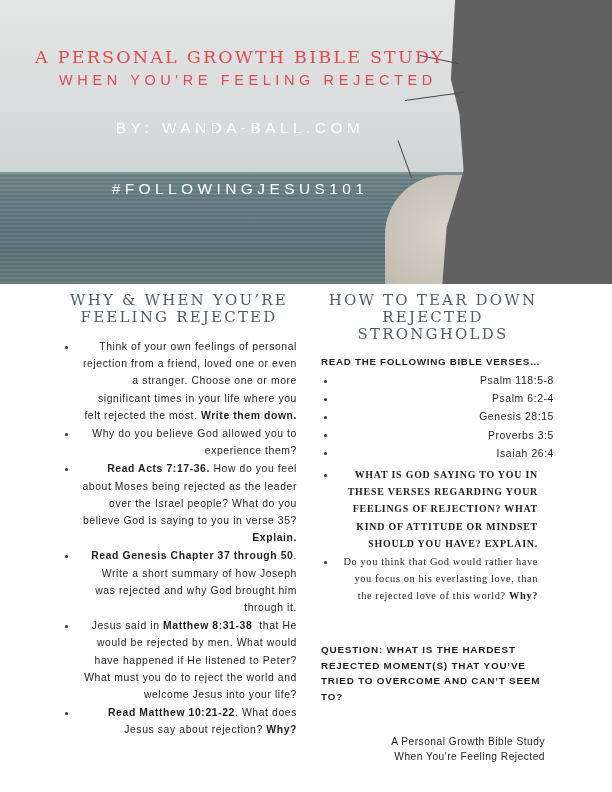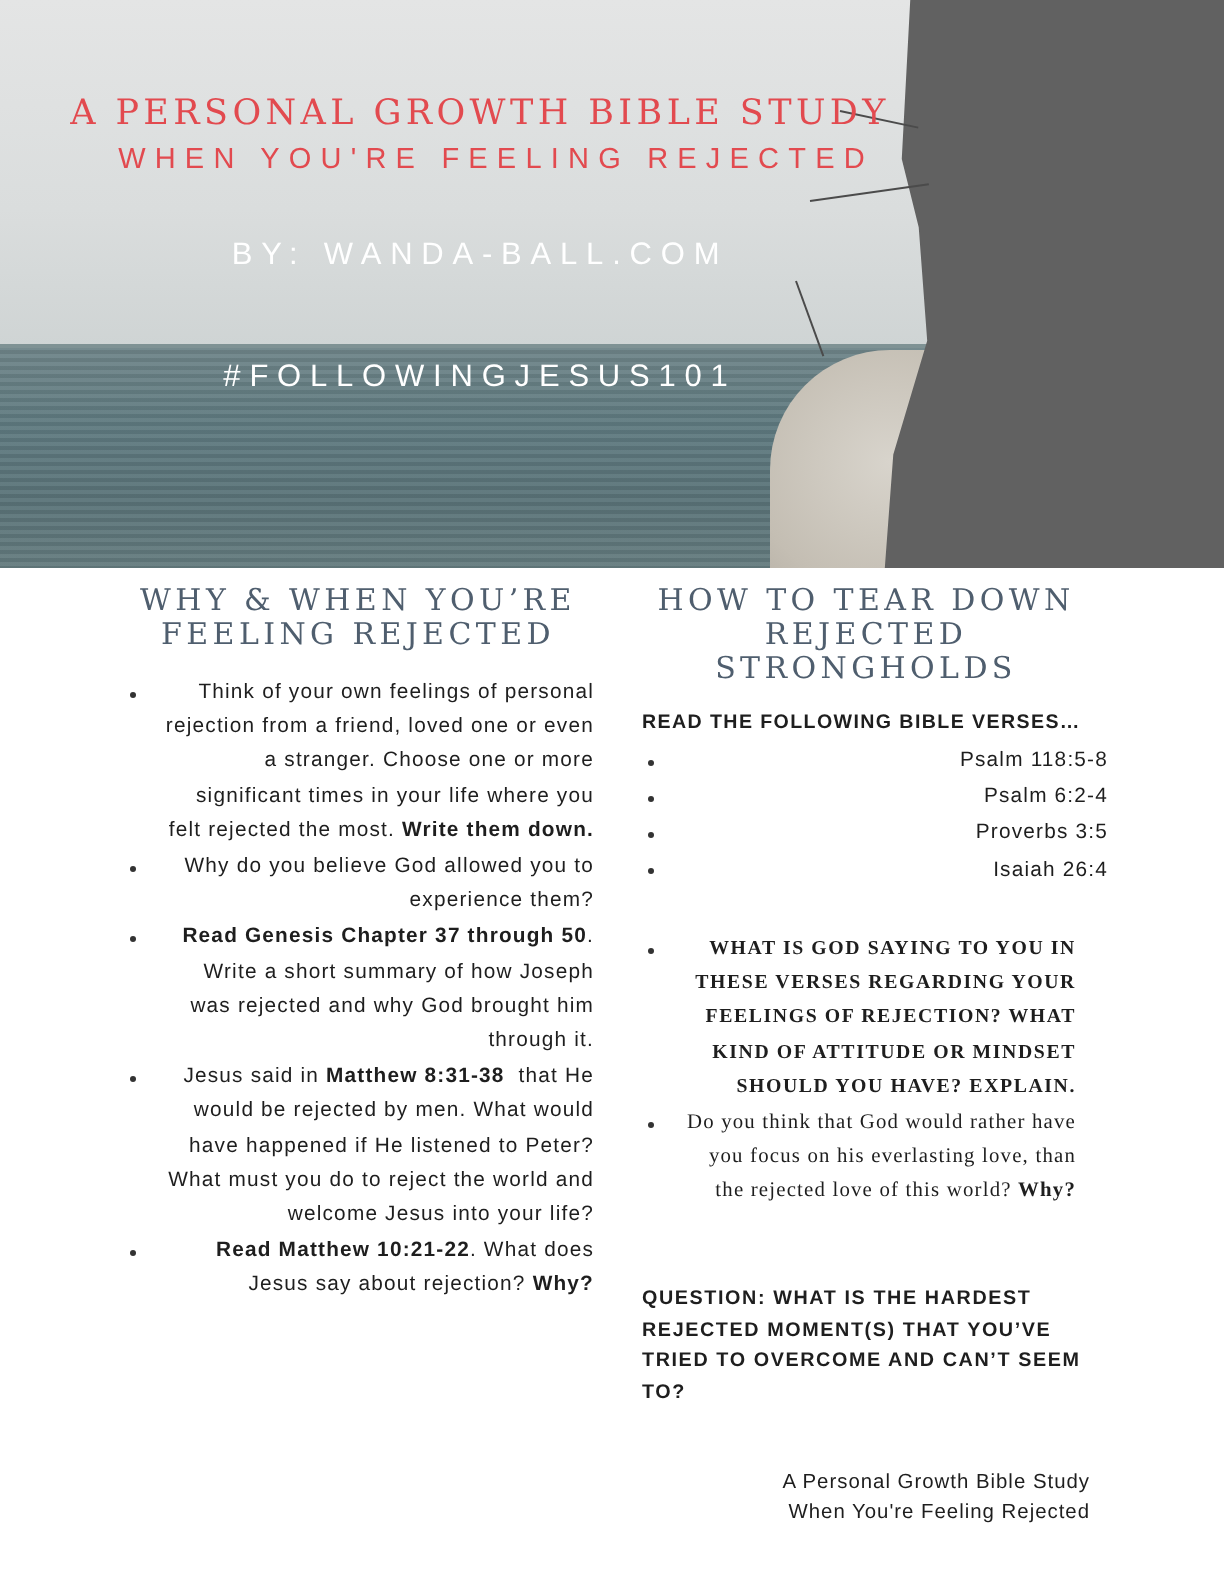--- a/index.html
+++ b/index.html
@@ -117,20 +117,23 @@
 </div>
 
 <ul class="bullets left-list">
   <li>
     <span>Think of your own feelings of personal rejection from a friend, loved one or even a stranger. Choose one or more significant times in your life where you felt rejected the most. </span><span class="b">Write them down.</span>
   </li>
   <li>
     <span>Why do you believe God allowed you to experience them?</span>
   </li>
   <li>
+    <span class="b">Read Acts 7:17-36.</span><span> How do you feel about Moses being rejected as the leader over the Israel people? What do you believe God is saying to you in verse 35? </span><span class="b">Explain.</span>
+  </li>
+  <li>
     <span class="b">Read Genesis Chapter 37 through 50</span><span>. Write a short summary of how Joseph was rejected and why God brought him through it.</span>
   </li>
   <li>
     <span>Jesus said in </span><span class="b">Matthew 8:31-38</span><span style="white-space:pre-wrap">  that He would be rejected by men. What would have happened if He listened to Peter? What must you do to reject the world and welcome Jesus into your life?</span>
   </li>
   <li>
     <span class="b">Read Matthew 10:21-22</span><span>. What does Jesus say about rejection? </span><span class="b">Why?</span>
   </li>
 </ul>
 
@@ -138,20 +141,21 @@
   <div>HOW TO TEAR DOWN</div>
   <div>REJECTED</div>
   <div>STRONGHOLDS</div>
 </div>
 
 <div class="verses-label">READ THE FOLLOWING BIBLE VERSES…</div>
 
 <ul class="bullets verse-list">
   <li>Psalm 118:5-8</li>
   <li>Psalm 6:2-4</li>
+  <li>Genesis 28:15</li>
   <li>Proverbs 3:5</li>
   <li>Isaiah 26:4</li>
 </ul>
 
 <ul class="bullets caps-list">
   <li class="upper">
     <span>WHAT IS GOD SAYING TO YOU IN THESE VERSES REGARDING YOUR FEELINGS OF REJECTION? WHAT KIND OF ATTITUDE OR MINDSET SHOULD YOU HAVE? EXPLAIN.</span>
   </li>
   <li>
     <span>Do you think that God would rather have you focus on his everlasting love, than the rejected love of this world? </span><span class="b">Why?</span>

